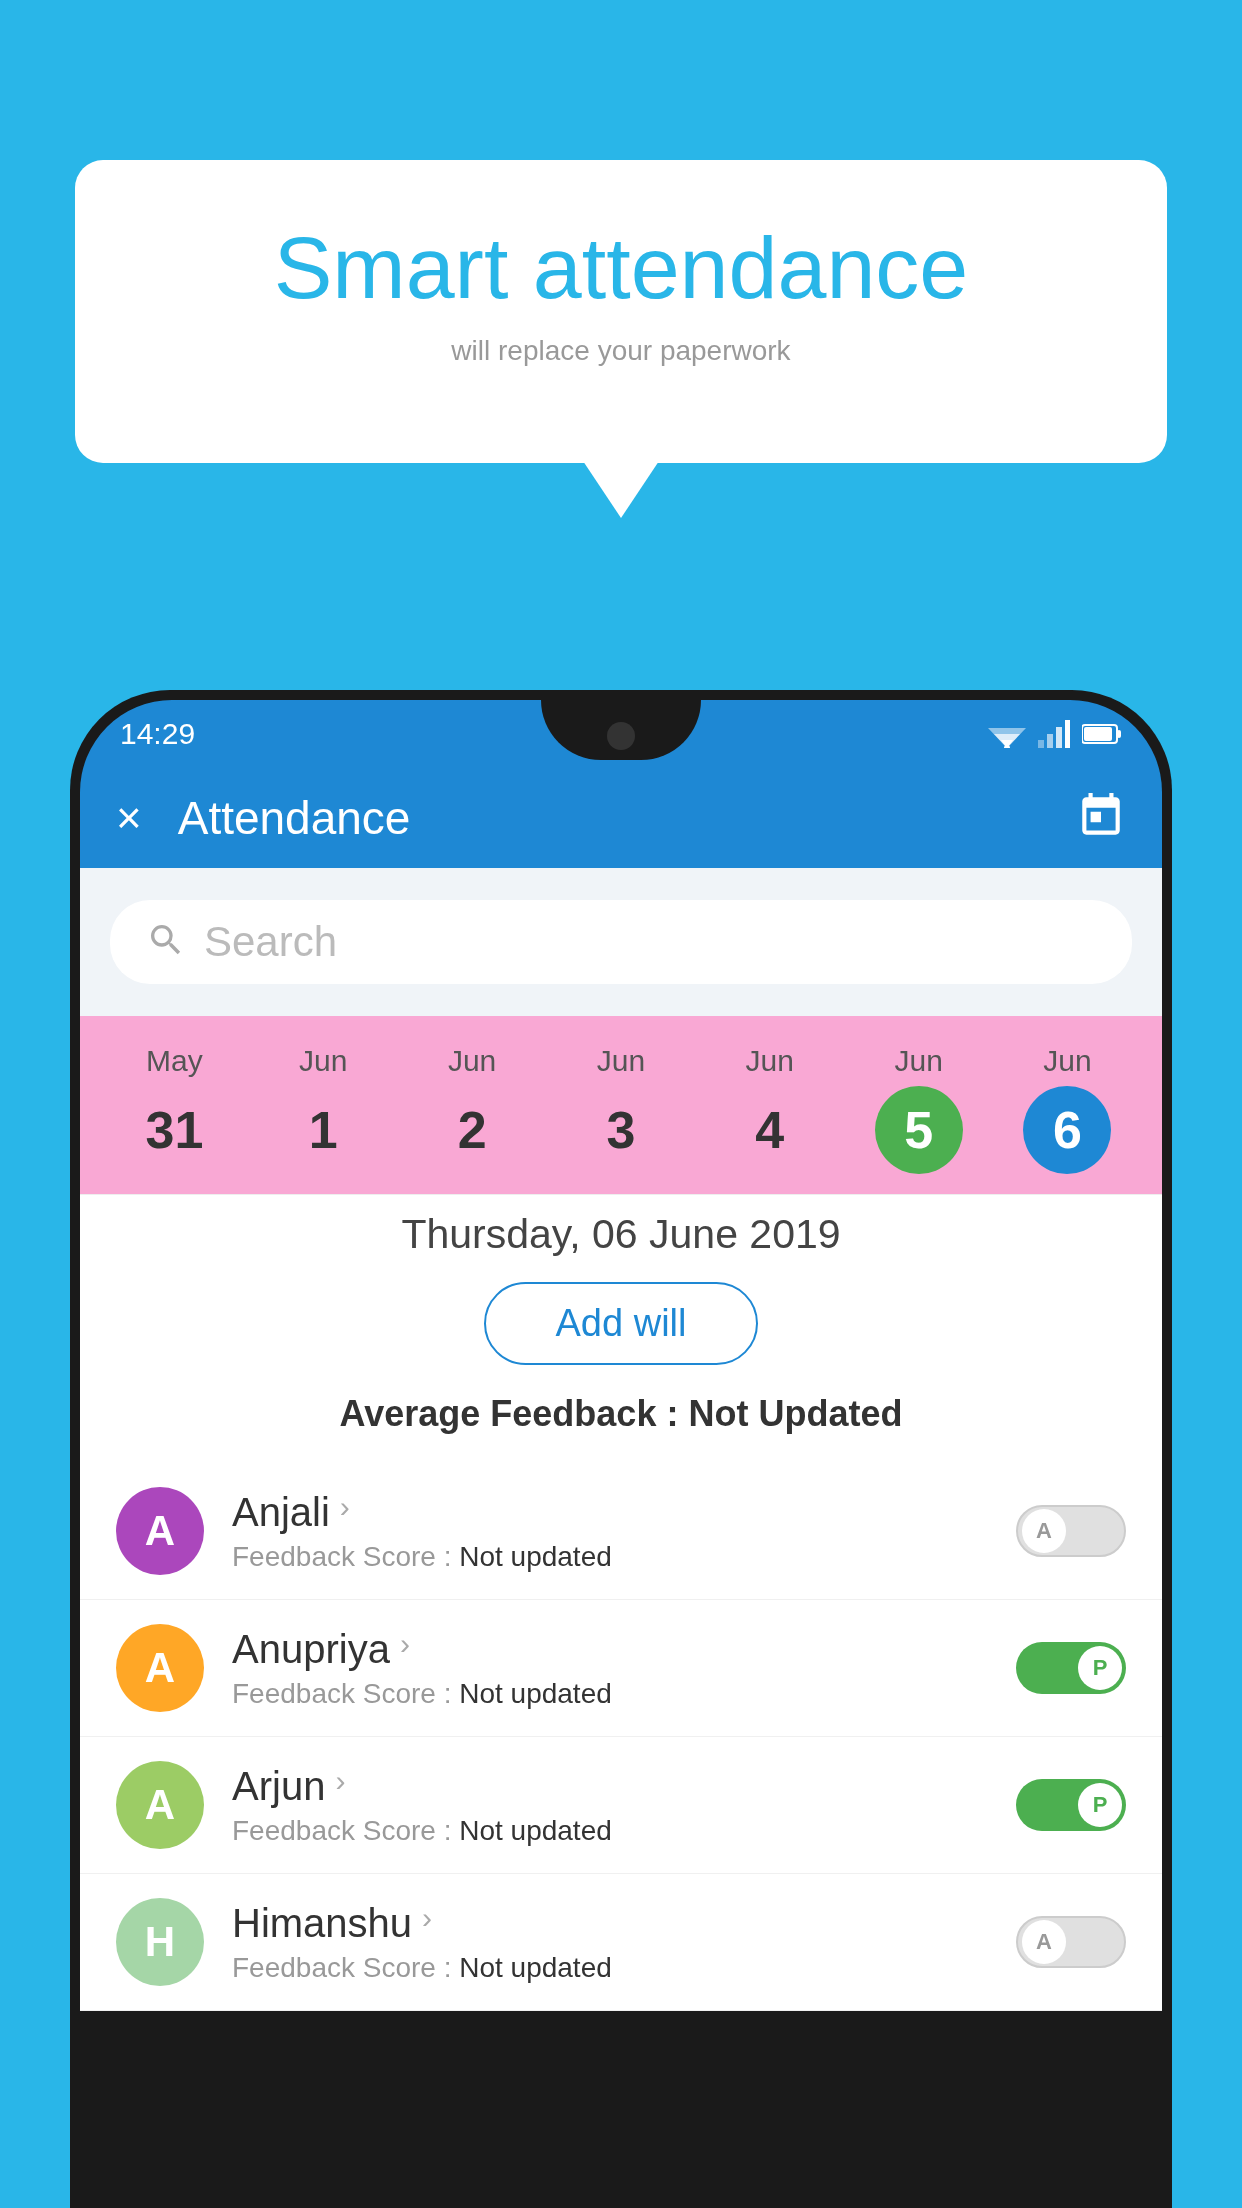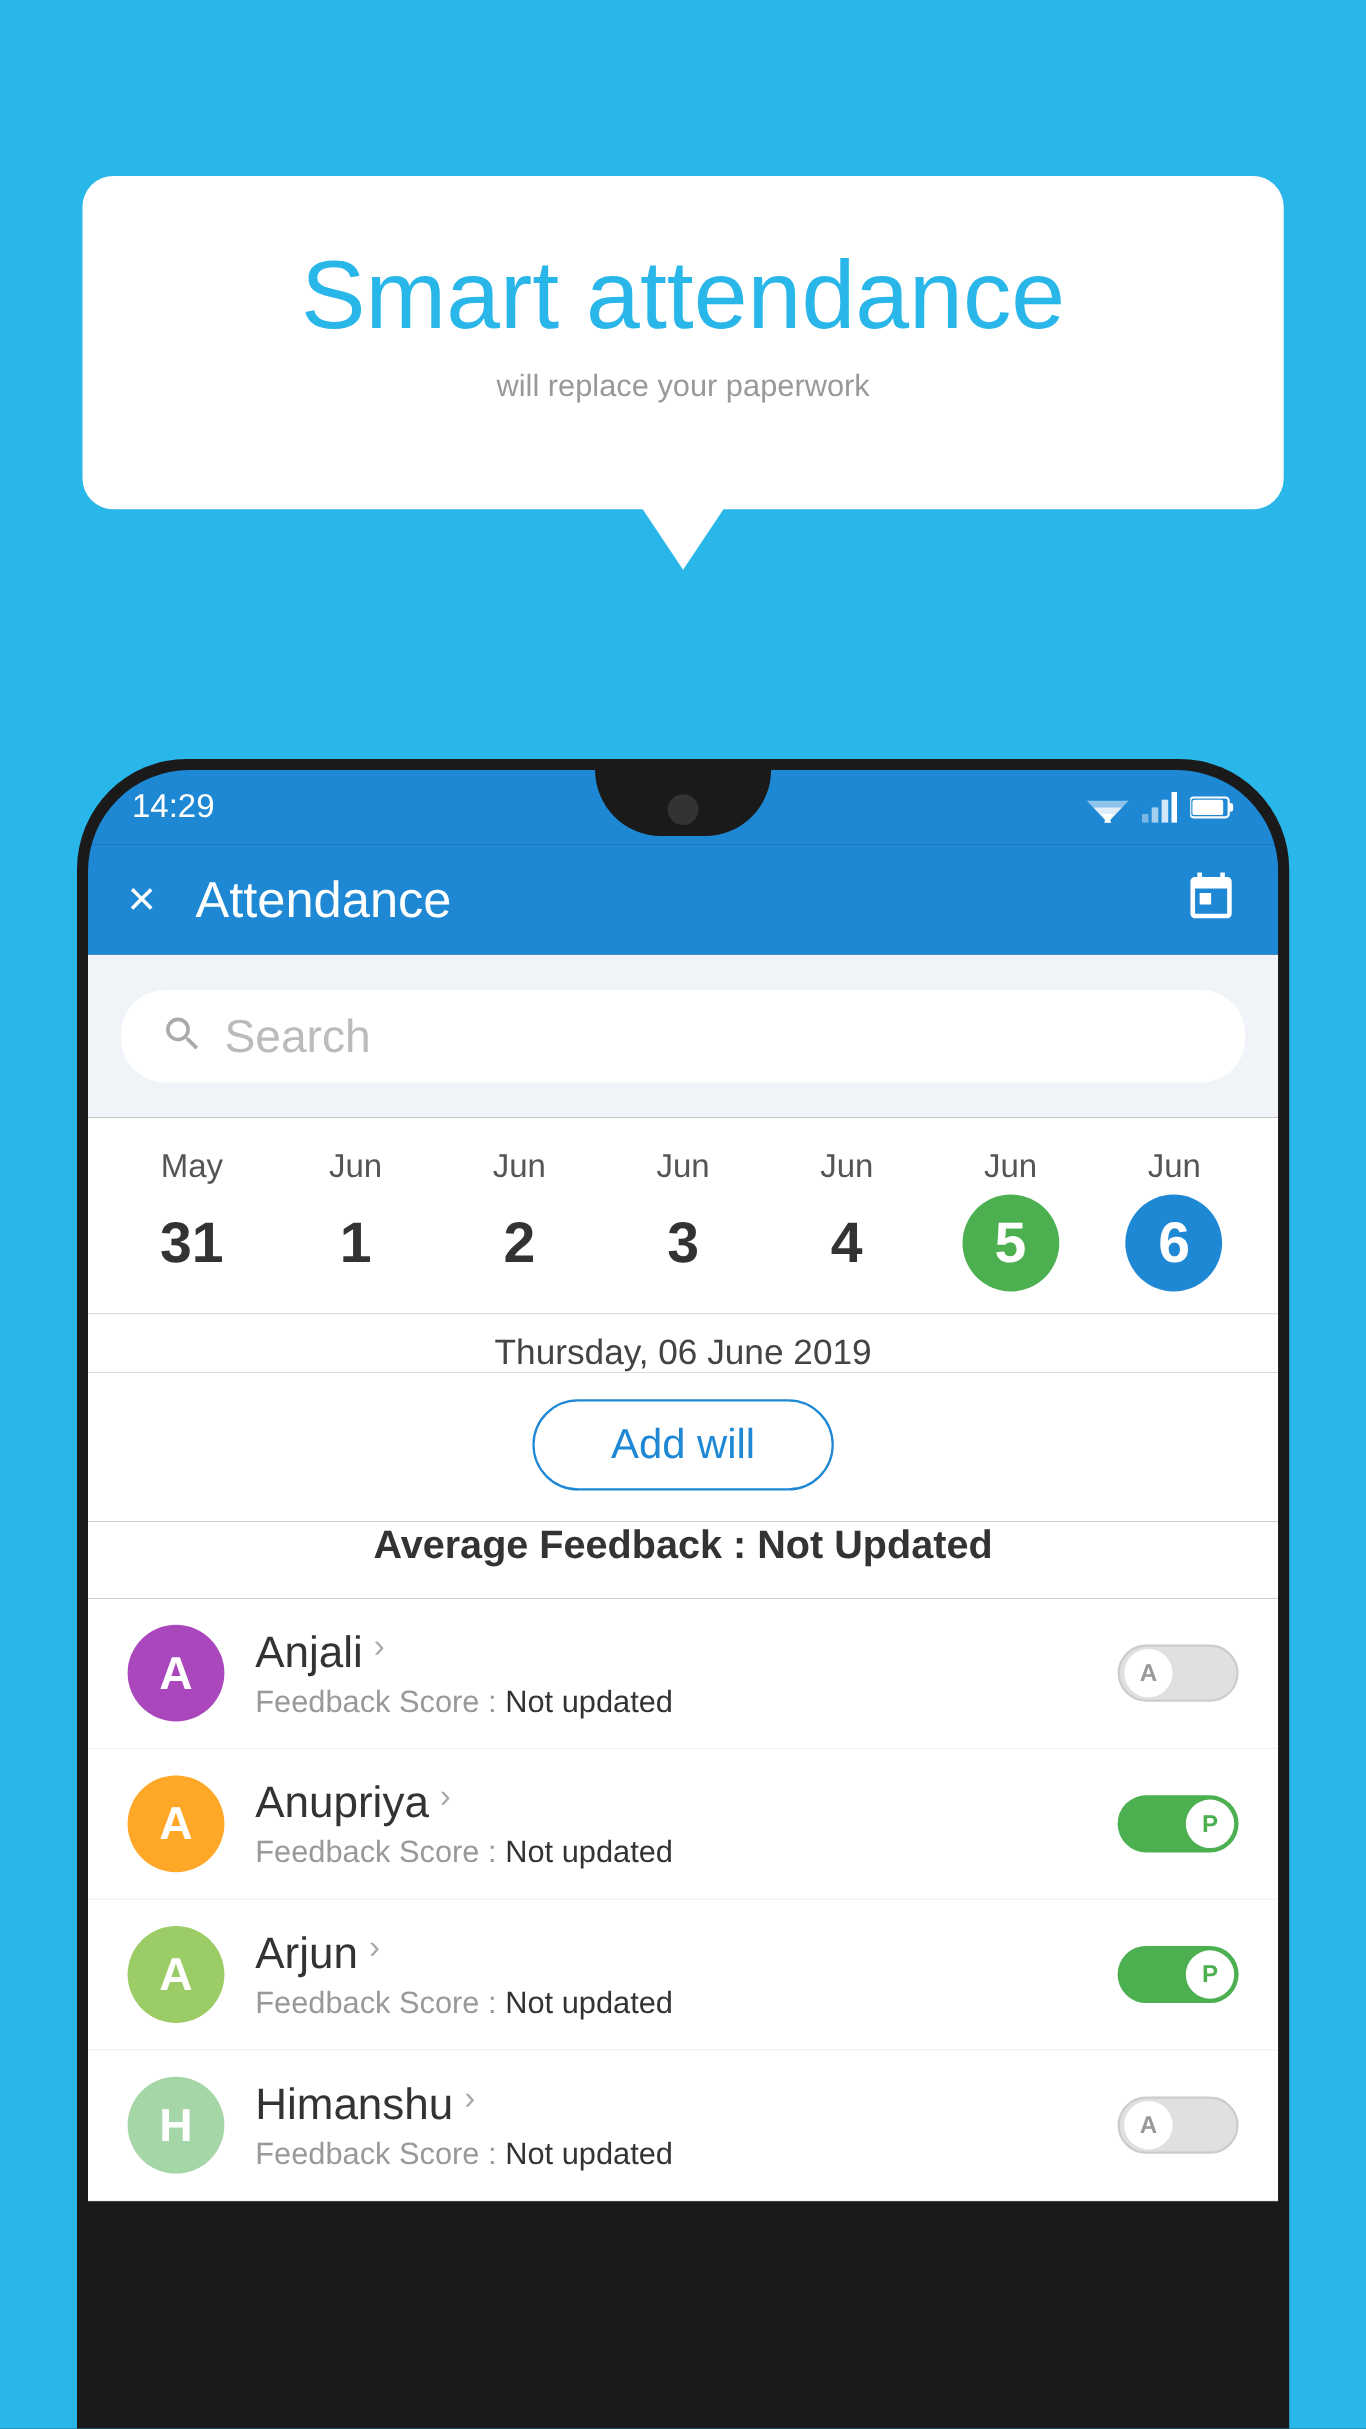--- a/index.html
+++ b/index.html
@@ -160,21 +160,21 @@
       width: 40px;
       height: 40px;
     }
     .search-text {
       font-size: 42px;
       color: #bbb;
     }
 
     
     .calendar-strip {
-      background: #ffffff;
+      background: #f9a8d4;
       padding: 28px 20px 20px;
       display: flex;
       justify-content: space-around;
       align-items: center;
     }
     .cal-day {
       display: flex;
       flex-direction: column;
       align-items: center;
       gap: 8px;
@@ -202,21 +202,21 @@
     .cal-date.selected {
       background: #1e88d4;
       color: white;
     }
 
     
     .date-label {
       background: white;
       text-align: center;
       padding: 16px 0 0;
-      font-size: 32px;
+      font-size: 41px;
       color: #444;
       border-top: 1px solid #eee;
     }
 
     
     .add-topic-wrap {
       background: white;
       text-align: center;
       padding: 24px 0 28px;
     }

